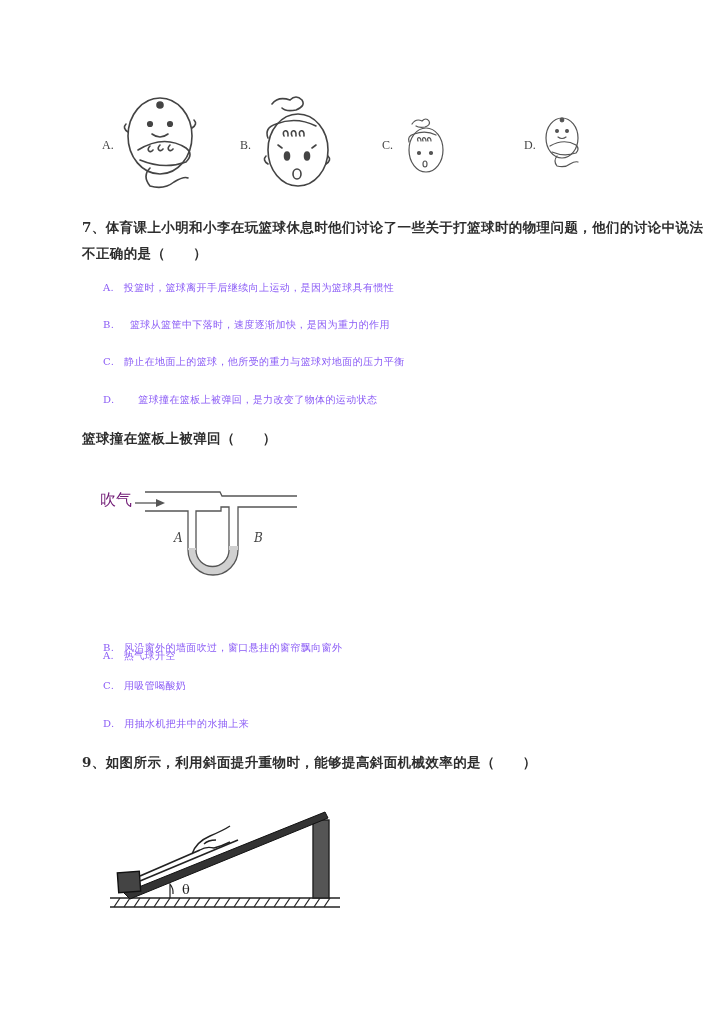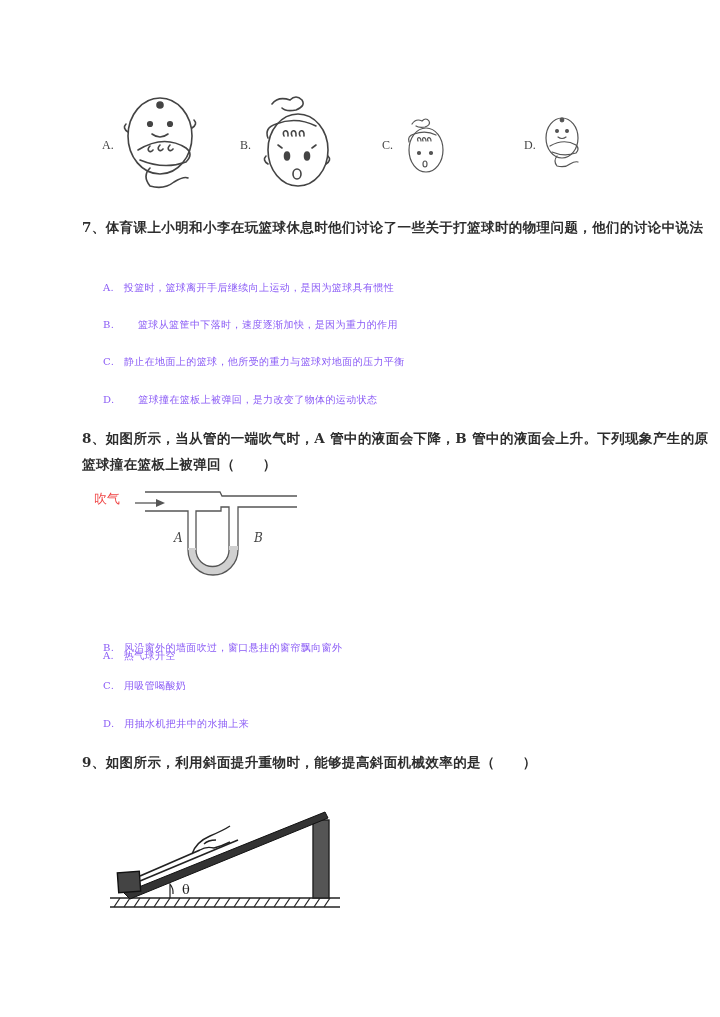--- a/index.html
+++ b/index.html
@@ -71,46 +71,46 @@
       <circle cx="25" cy="17" r="1.4" fill="#555"></circle>
       <path d="M16 23 q4 3 8 0"></path>
       <path d="M8 32 q14 -8 26 -1 q4 4 0 8 q-12 4 -24 -1"></path>
       <path d="M15 42 q-4 5 0 10 q8 2 13 -2 q5 -3 8 -2"></path>
     </g>
   </svg>
 </div>
 
 <div class="abs q-text" style="left:82px;top:214px;width:600px;">
   <div style="white-space:nowrap;">7、体育课上小明和小李在玩篮球休息时他们讨论了一些关于打篮球时的物理问题，他们的讨论中说法</div>
+  <div>不正确的是（　　）</div>
 </div>
 
 <div class="abs opt" style="left:103px;top:281px;">
   <span>A.</span>
   <span style="margin-left:6px;">投篮时，篮球离开手后继续向上运动，是因为篮球具有惯性</span>
 </div>
 <div class="abs opt" style="left:103px;top:318px;">
   <span>B.</span>
-  <span style="margin-left:20px;">篮球从篮筐中下落时，速度逐渐加快，是因为重力的作用</span>
+  <span style="margin-left:12px;">篮球从篮筐中下落时，速度逐渐加快，是因为重力的作用</span>
 </div>
 <div class="abs opt" style="left:103px;top:355px;">
   <span>C.</span>
   <span style="margin-left:6px;">静止在地面上的篮球，他所受的重力与篮球对地面的压力平衡</span>
 </div>
 <div class="abs opt" style="left:103px;top:393px;">
   <span>D.</span>
   <span style="margin-left:20px;">篮球撞在篮板上被弹回，是力改变了物体的运动状态</span>
 </div>
 
 <div class="abs q-text" style="left:82px;top:425px;width:600px;">
-  <div style="white-space:nowrap;">8、如图所示，当从管的一端吹气时，A 管中的液面会下降，B 管中的液面会上升。下列现象产生的原</div>
   <div>篮球撞在篮板上被弹回（　　）</div>
 </div>
 
 <div class="abs" style="left:90px;top:480px;width:220px;height:100px;">
-  <span class="abs" style="left:4px;top:10px;font-size:13px;color:#ef4444;">吹气</span>
+  <span class="abs" style="left:10px;top:10px;font-size:16px;color:#701a75;">吹气</span>
   <span class="abs" style="left:84px;top:51px;font-size:12px;font-style:italic;color:#444;">A</span>
   <span class="abs" style="left:164px;top:51px;font-size:12px;font-style:italic;color:#444;">B</span>
   <svg class="abs" style="left:0;top:0;" width="220" height="100" viewBox="0 0 220 100">
     <g fill="none" stroke="#555" stroke-width="1.3">
 
       <line x1="45" y1="23" x2="73" y2="23"></line>
       <path d="M66 19 L75 23 L66 27 Z" fill="#555" stroke="none"></path>
 
       <path d="M55 12 L130 12 L132 16 L207 16"></path>
       <path d="M55 31 L98 31 L98 70"></path>

